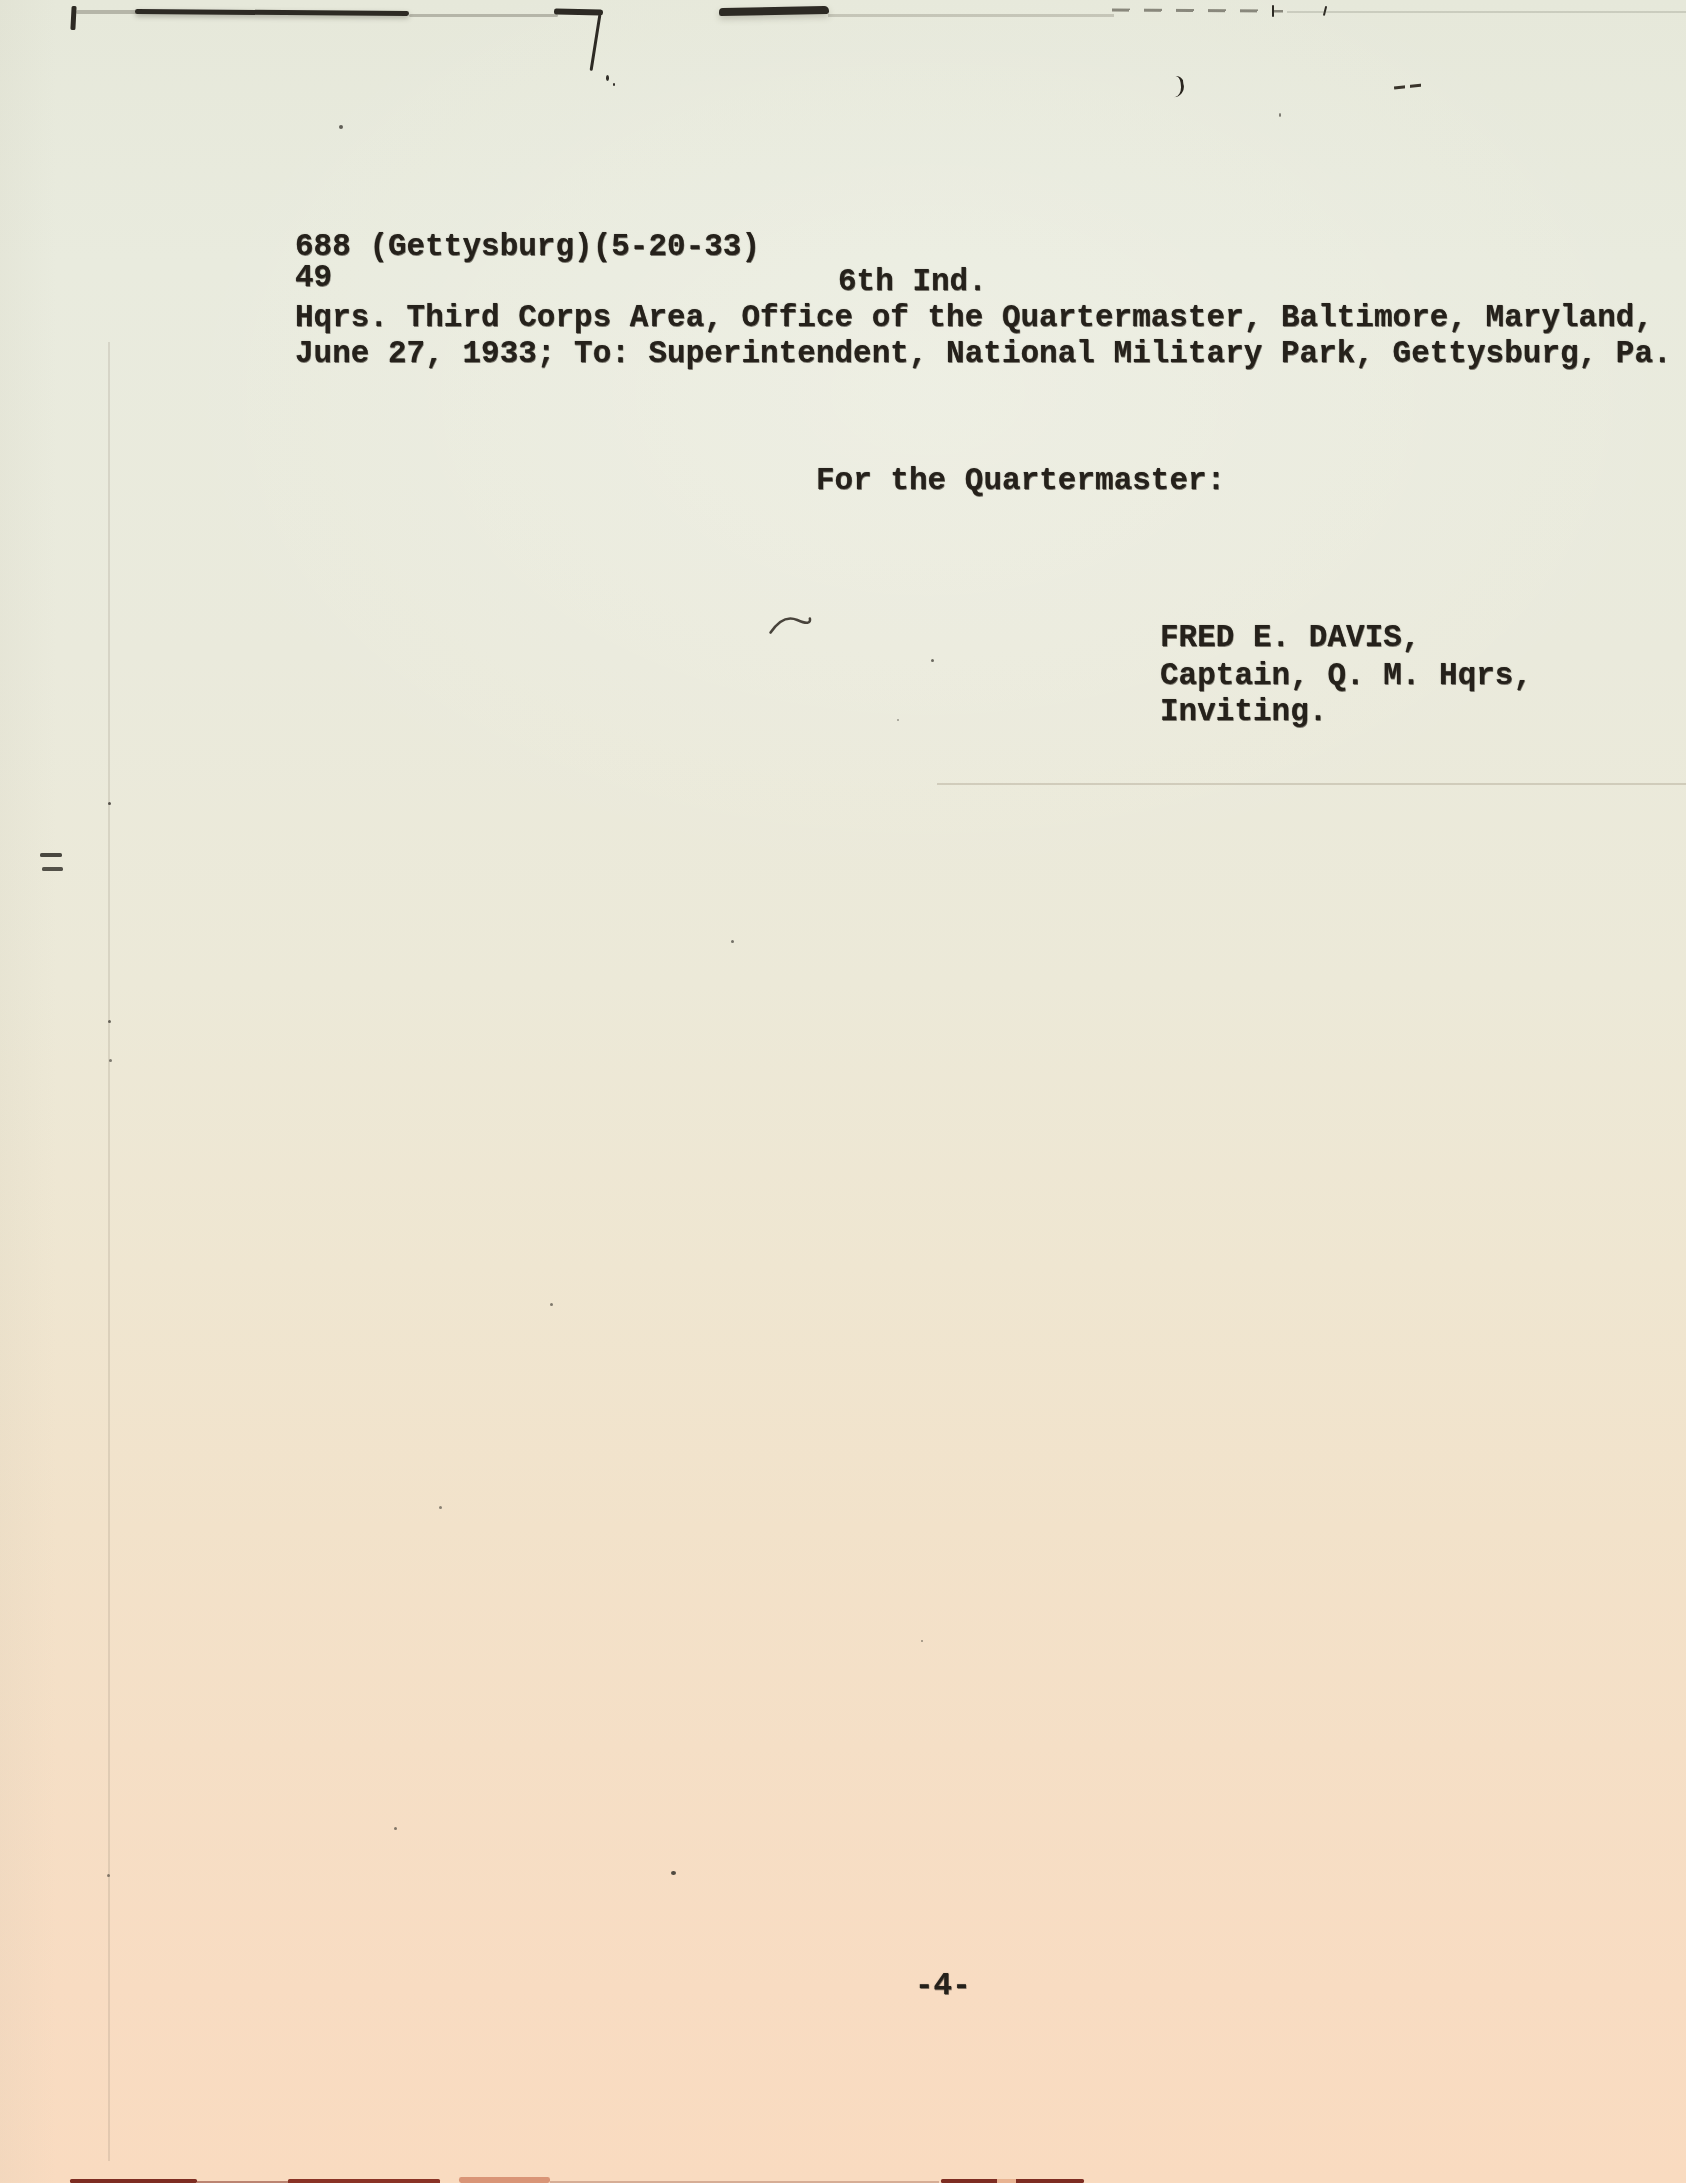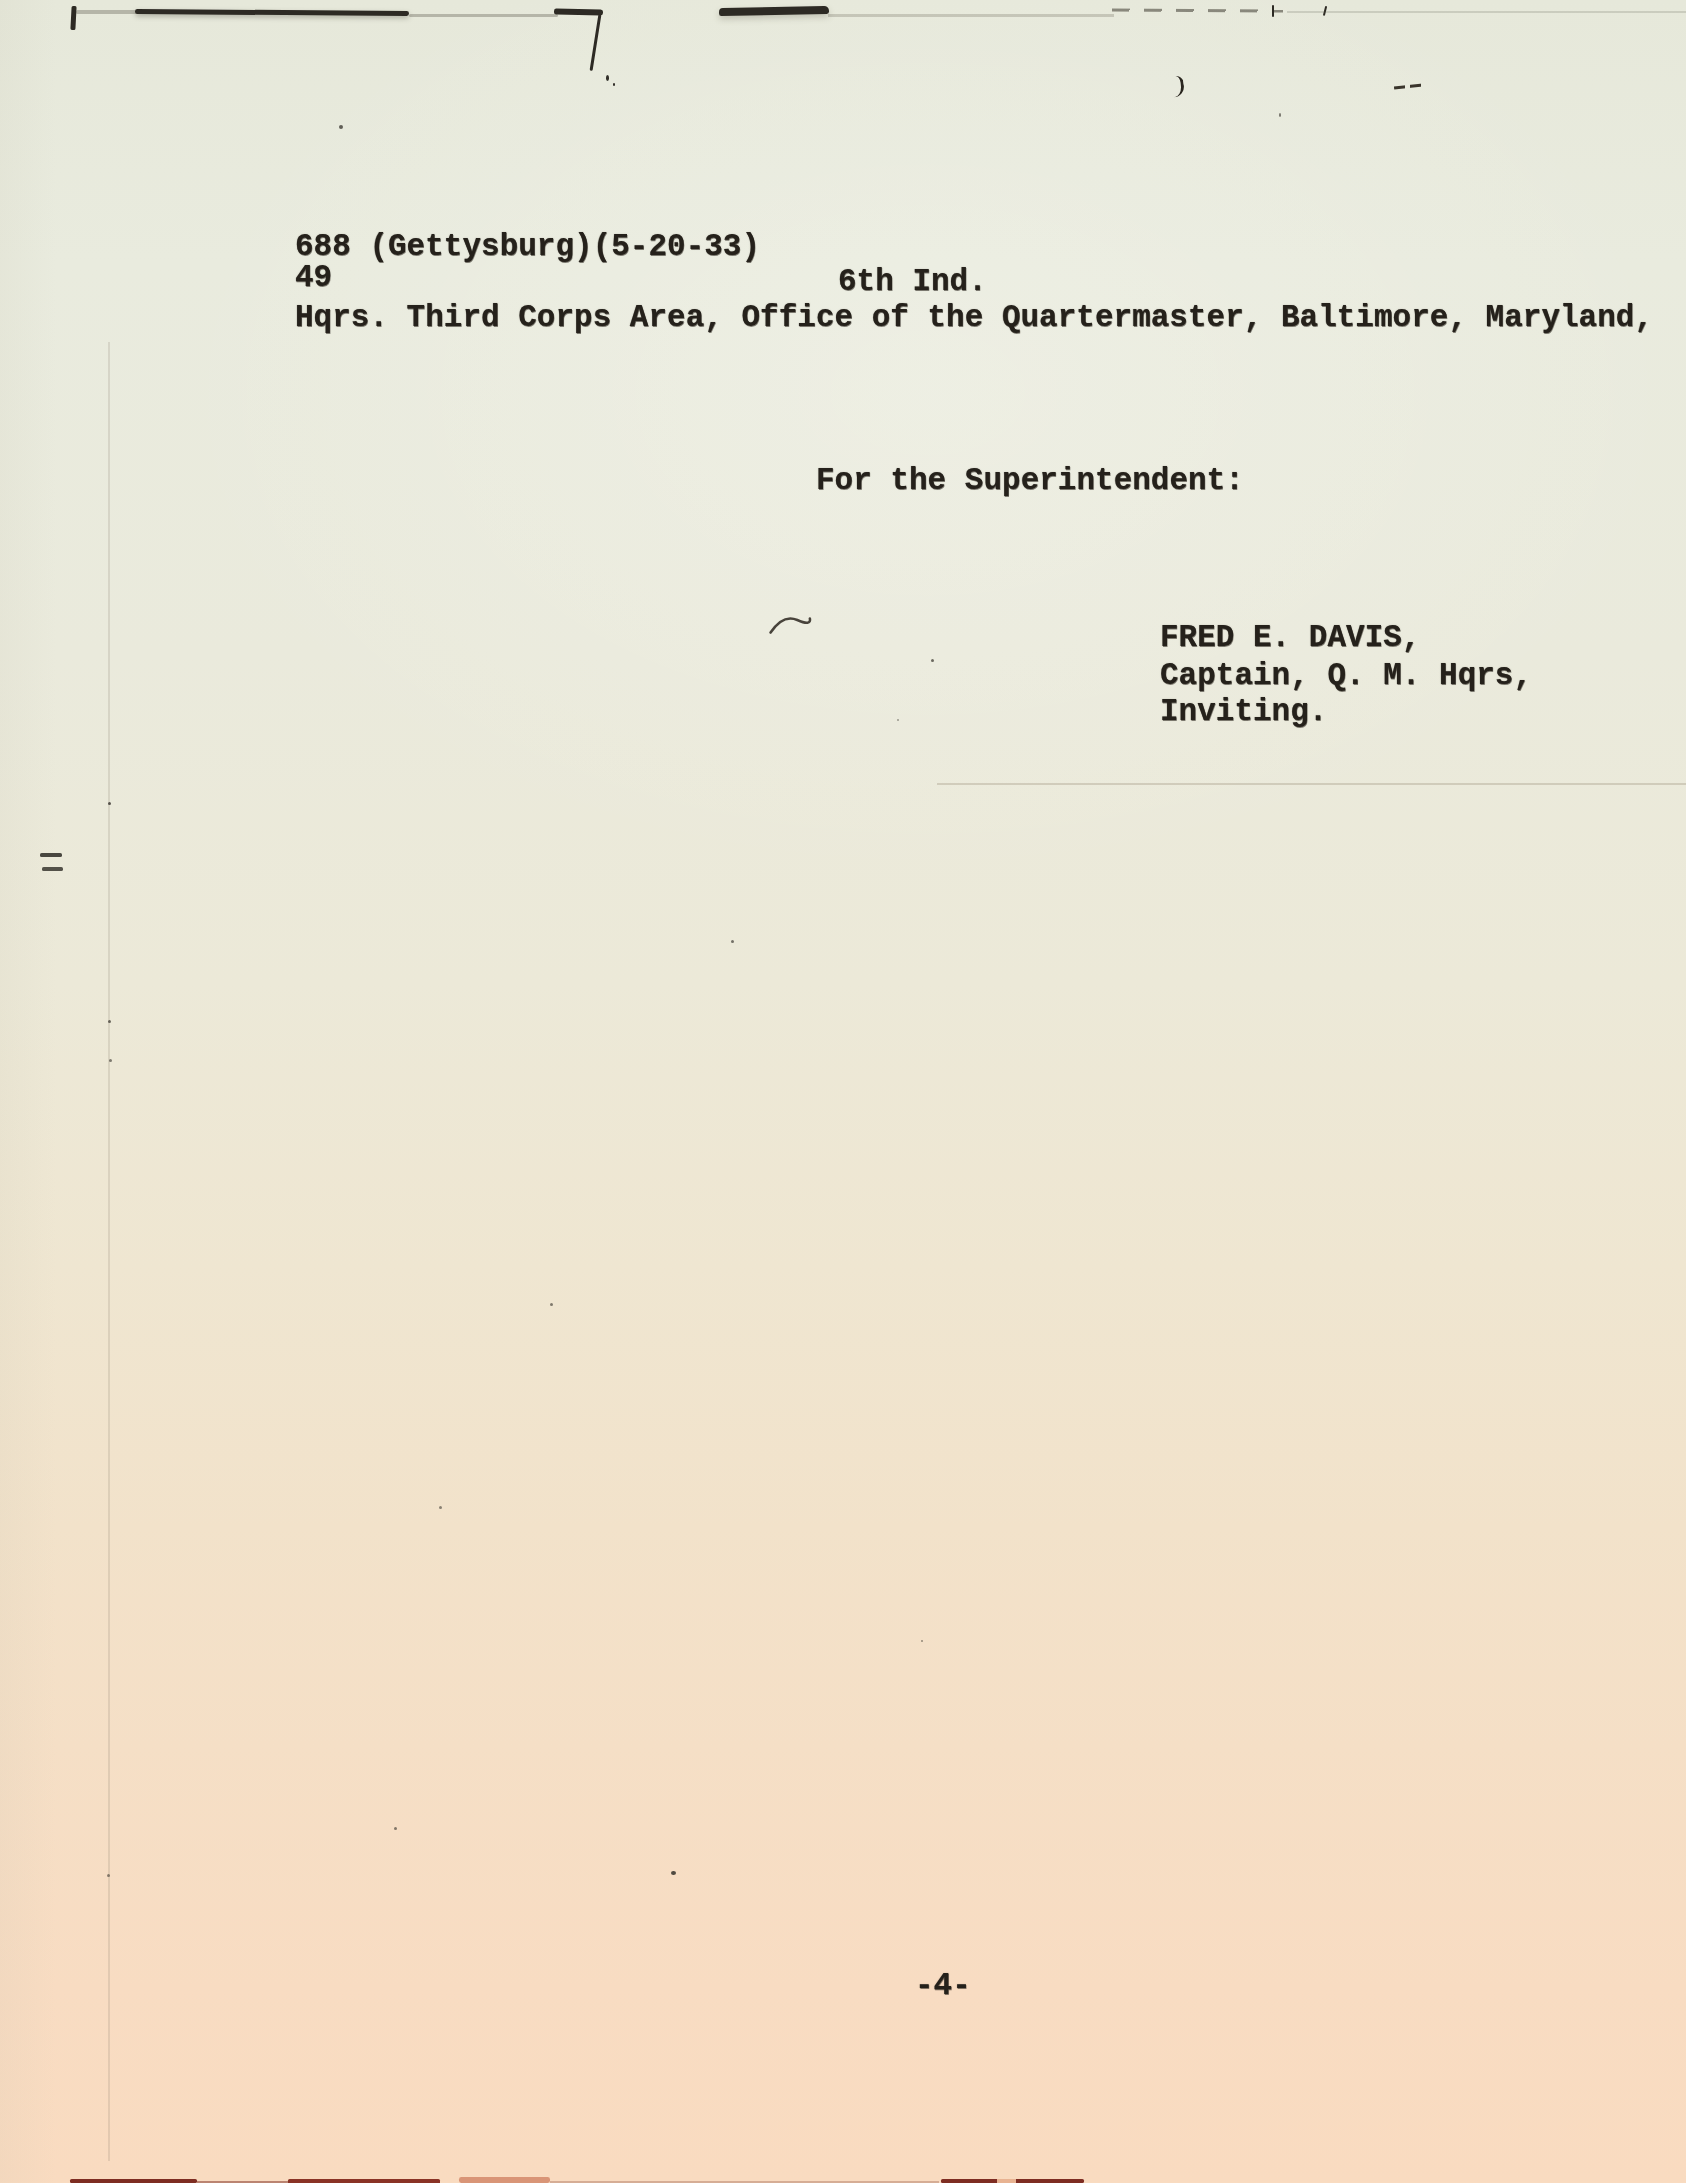--- a/index.html
+++ b/index.html
@@ -53,23 +53,24 @@
 <div id="paper">
 
   <div class="tw" style="left:295px; top:229px;">688 (Gettysburg)(5-20-33)</div>
 
   <div class="tw" style="left:295px; top:260px;">49</div>
 
   <div class="tw" style="left:838px; top:264px;">6th Ind.</div>
 
   <div class="tw" style="left:295px; top:300px;">Hqrs. Third Corps Area, Office of the Quartermaster, Baltimore, Maryland,</div>
 
+  <div class="tw" style="left:295px; top:336px;">June 27, 1933; To: Superintendent, National Military Park, Gettysburg, Pa.</div>
 
 
-  <div class="tw" style="left:816px; top:463px;">For the Superintendent:</div>
+  <div class="tw" style="left:816px; top:463px;">For the Quartermaster:</div>
 
   <div class="tw" style="left:1160px; top:620px;">FRED E. DAVIS,</div>
 
   <div class="tw" style="left:1160px; top:658px;">Captain, Q. M. Hqrs,</div>
 
   <div class="tw" style="left:1160px; top:694px;">Inviting.</div>
 
   <div class="tw" style="left:915px; top:1968px;">-4-</div>
 
   <div class="artifact edge-dark" style="left:71px; top:6.4px; width:4.8px; height:24px; transform:rotate(3deg); border-radius:1.6px;"></div>

